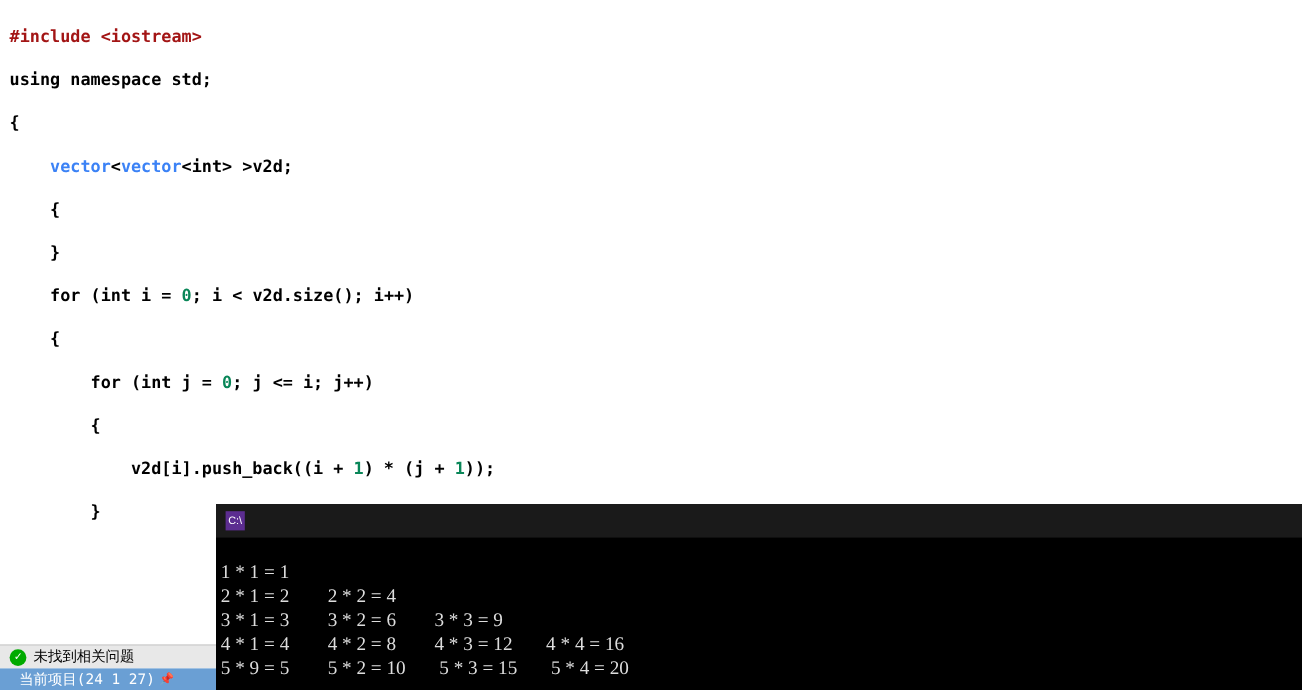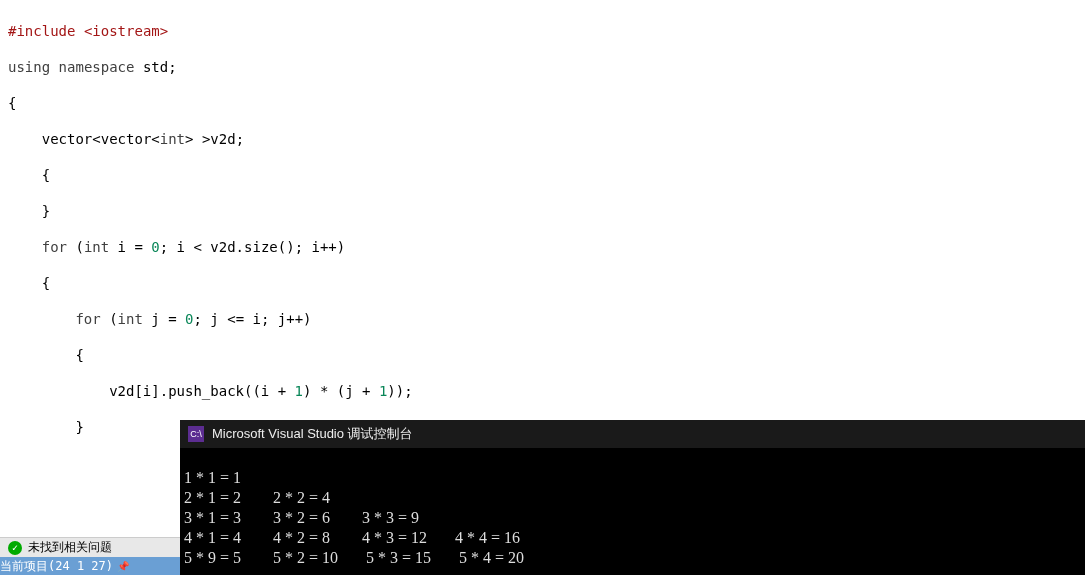--- a/index.html
+++ b/index.html
@@ -1,25 +1,25 @@
 <!DOCTYPE html>
 <html><head>
 <meta charset="utf-8">
 <style>
   * { margin:0; padding:0; box-sizing:border-box; }
   body { font-family:Consolas,'NSimSun',monospace; font-size:14px; background:#fff; color:#000; width:1085px; height:575px; position:relative; overflow:hidden; }
   .code-area { padding:4px 8px; line-height:18px; white-space:pre; }
-  .code-area div { height:18px; }
-  .kw { color:#404040;text-align:right; }
-  .typ { color:#000000;margin-top:17px; }
+  .code-area div { height:18px;font-weight:bold; }
+  .kw { color:#000000;text-align:right; }
+  .typ { color:#3b82f6;margin-top:17px; }
   .ang { color:#a31515; }
   .num { color:#098658; }
   .status-bar { position:absolute; bottom:18px; left:0; height:20px; background:#e8e8e8; border-top:1px solid #ccc; display:flex; align-items:center; padding:0 8px; font-size:12px; width:180px; }
   .status-bar .check { width:14px; height:14px; border-radius:50%; background:#0a0; color:#fff; display:inline-flex; align-items:center; justify-content:center; font-size:10px; margin-right:6px; }
-  .bottom-bar { position:absolute; bottom:0; left:0; height:18px; background:#6a9fd4; color:#fff; display:flex; align-items:center; padding:0 0; font-size:12px; width:180px; }
+  .bottom-bar { position:absolute; bottom:0; left:0; height:18px; background:#6a9fd4; color:#fff; display:flex; align-items:center; padding:0 16px; font-size:12px; width:180px; }
   .pin { margin-left:4px; font-size:10px; }
   .console { position:absolute; left:180px; bottom:0; width:905px; height:155px; background:#000; color:#ddd; }
   .console-title { height:28px; background:#1a1a1a; display:flex; align-items:center; padding:0 8px; font-size:13px; color:#eee; font-family:'Microsoft YaHei',sans-serif; }
   .console-title .ico { width:16px; height:16px; background:#5c2d91; display:inline-flex; align-items:center; justify-content:center; color:#fff; font-size:9px; margin-right:8px; }
   .console-body { padding:0 4px; font-family:'SimSun',serif; font-size:16px; line-height:20px; white-space:pre; color:#ddd; position:relative; }
 </style>
 </head>
 <body>
 
 <div class="code-area">
@@ -53,21 +53,20 @@
   <span>未找到相关问题</span>
 </div>
 <div class="bottom-bar">
   <span>当前项目(24 1 27)</span>
   <span class="pin">📌</span>
 </div>
 
 <div class="console">
   <div class="console-title">
     <span class="ico">C:\</span>
-    <span>Microsoft Visual Studio 调试控制台</span>
   </div>
   <div class="console-body">
 <span>1 * 1 = 1</span>
 <span>2 * 1 = 2        2 * 2 = 4</span>
 <span>3 * 1 = 3        3 * 2 = 6        3 * 3 = 9</span>
 <span>4 * 1 = 4        4 * 2 = 8        4 * 3 = 12       4 * 4 = 16</span>
 <span>5 * 9 = 5        5 * 2 = 10       5 * 3 = 15       5 * 4 = 20</span>
     
   </div>
 </div>

